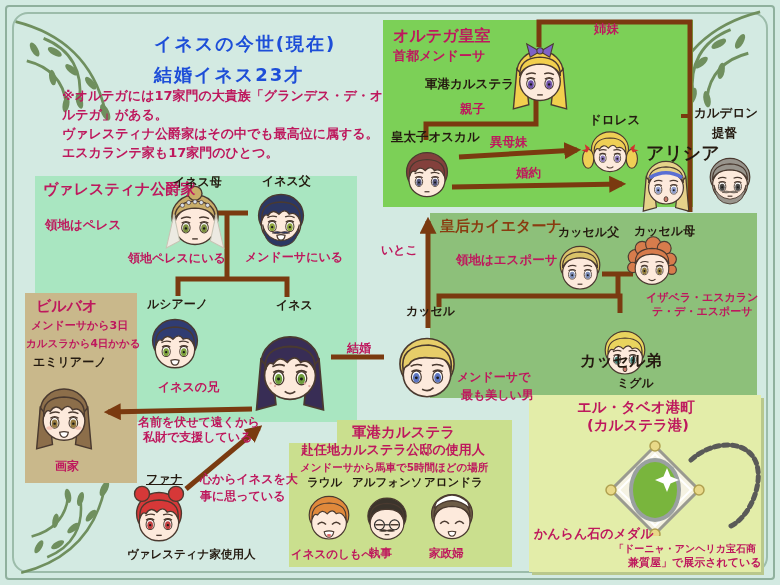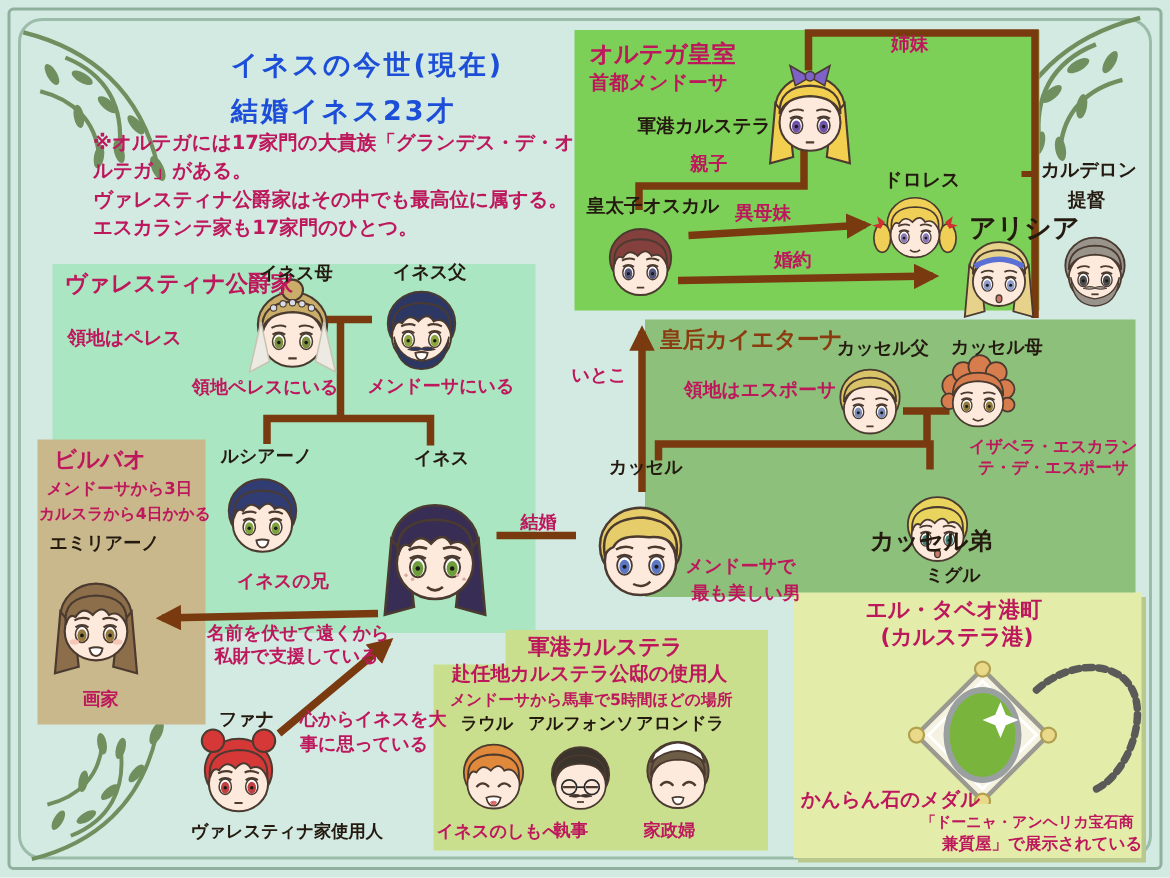--- a/index.html
+++ b/index.html
@@ -333,21 +333,21 @@
         <path d="M44,74 Q50,72 56,74 Q55,81 50,81 Q45,81 44,74 Z" fill="#fff" stroke="#4a3a30" stroke-width="1.8"></path>
         <g fill="#f5c0b0" opacity=".85">
           <ellipse cx="30" cy="68" rx="4.5" ry="2.5"></ellipse>
           <ellipse cx="70" cy="68" rx="4.5" ry="2.5"></ellipse>
         </g>
       </svg></div>
 
   <div class="lbl black" style="left:138px;top:416px;font-size:12px;">名前を伏せて遠くから</div>
   <div class="lbl black" style="left:143px;top:431px;font-size:12px;">私財で支援している</div>
 
-  <div class="lbl" style="left:146px;top:473px;font-size:12px;">ファナ</div>
+  <div class="lbl" style="left:146px;top:473px;font-size:12px;text-decoration:underline;">ファナ</div>
   <div class="lbl black" style="left:200px;top:473px;font-size:12px;">心からイネスを大</div>
   <div class="lbl black" style="left:200px;top:490px;font-size:12px;">事に思っている</div>
   <div class="lbl" style="left:127px;top:548px;font-size:11.5px;">ヴァレスティナ家使用人</div>
   <div class="face" style="left:118px;top:483px;width:82px;height:68px;"><svg viewBox="0 0 100 100" width="100%" height="100%">
         <ellipse cx="50" cy="45" rx="33" ry="31" fill="#d63838" stroke="#4a3a30" stroke-width="2"></ellipse>
         <circle cx="25" cy="16" r="11" fill="#d63838" stroke="#4a3a30" stroke-width="2"></circle>
         <circle cx="75" cy="16" r="11" fill="#d63838" stroke="#4a3a30" stroke-width="2"></circle>
         <ellipse cx="50" cy="58" rx="29" ry="27" fill="#fdeadc" stroke="#4a3a30" stroke-width="2"></ellipse>
         <path d="M22,52 Q19,26 50,25 Q81,26 78,52 Q72,38 62,43 Q56,33 47,43 Q38,34 31,45 Q25,41 22,52 Z" fill="#d63838" stroke="#4a3a30" stroke-width="2"></path>
         <ellipse cx="37" cy="61" rx="6" ry="7.5" fill="#fff" stroke="#4a3a30" stroke-width="1.5"></ellipse>

